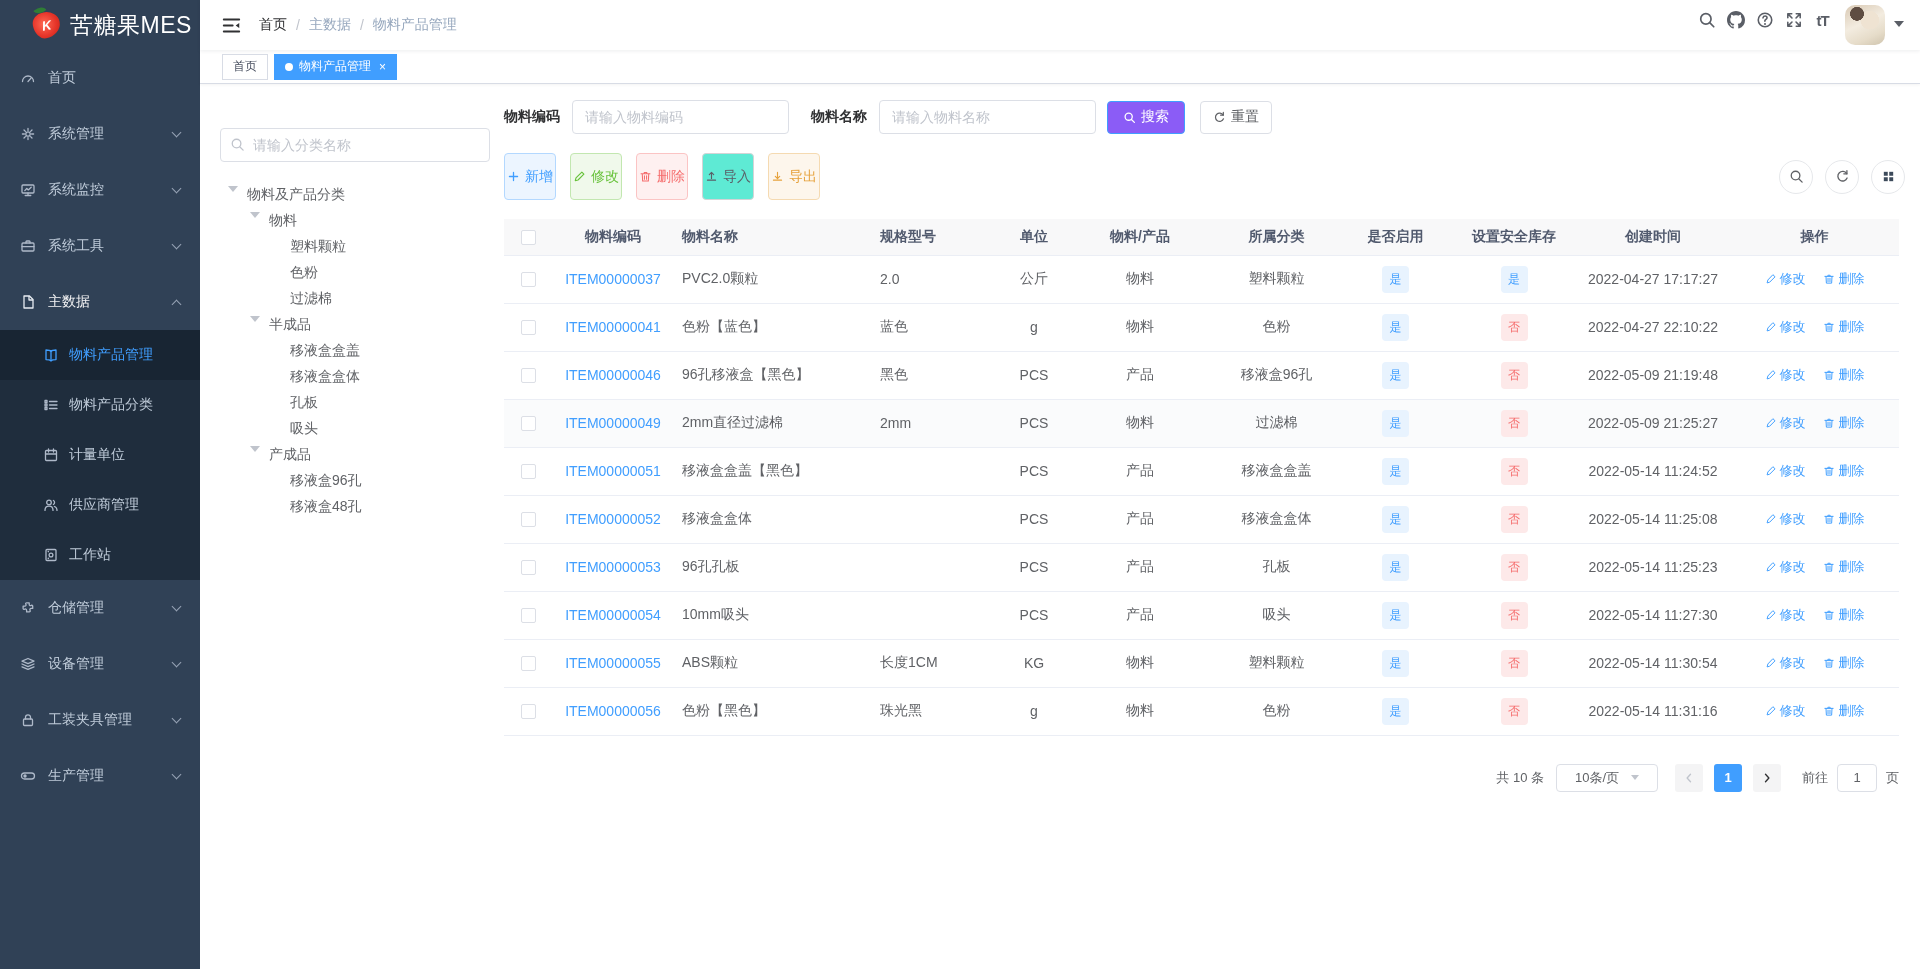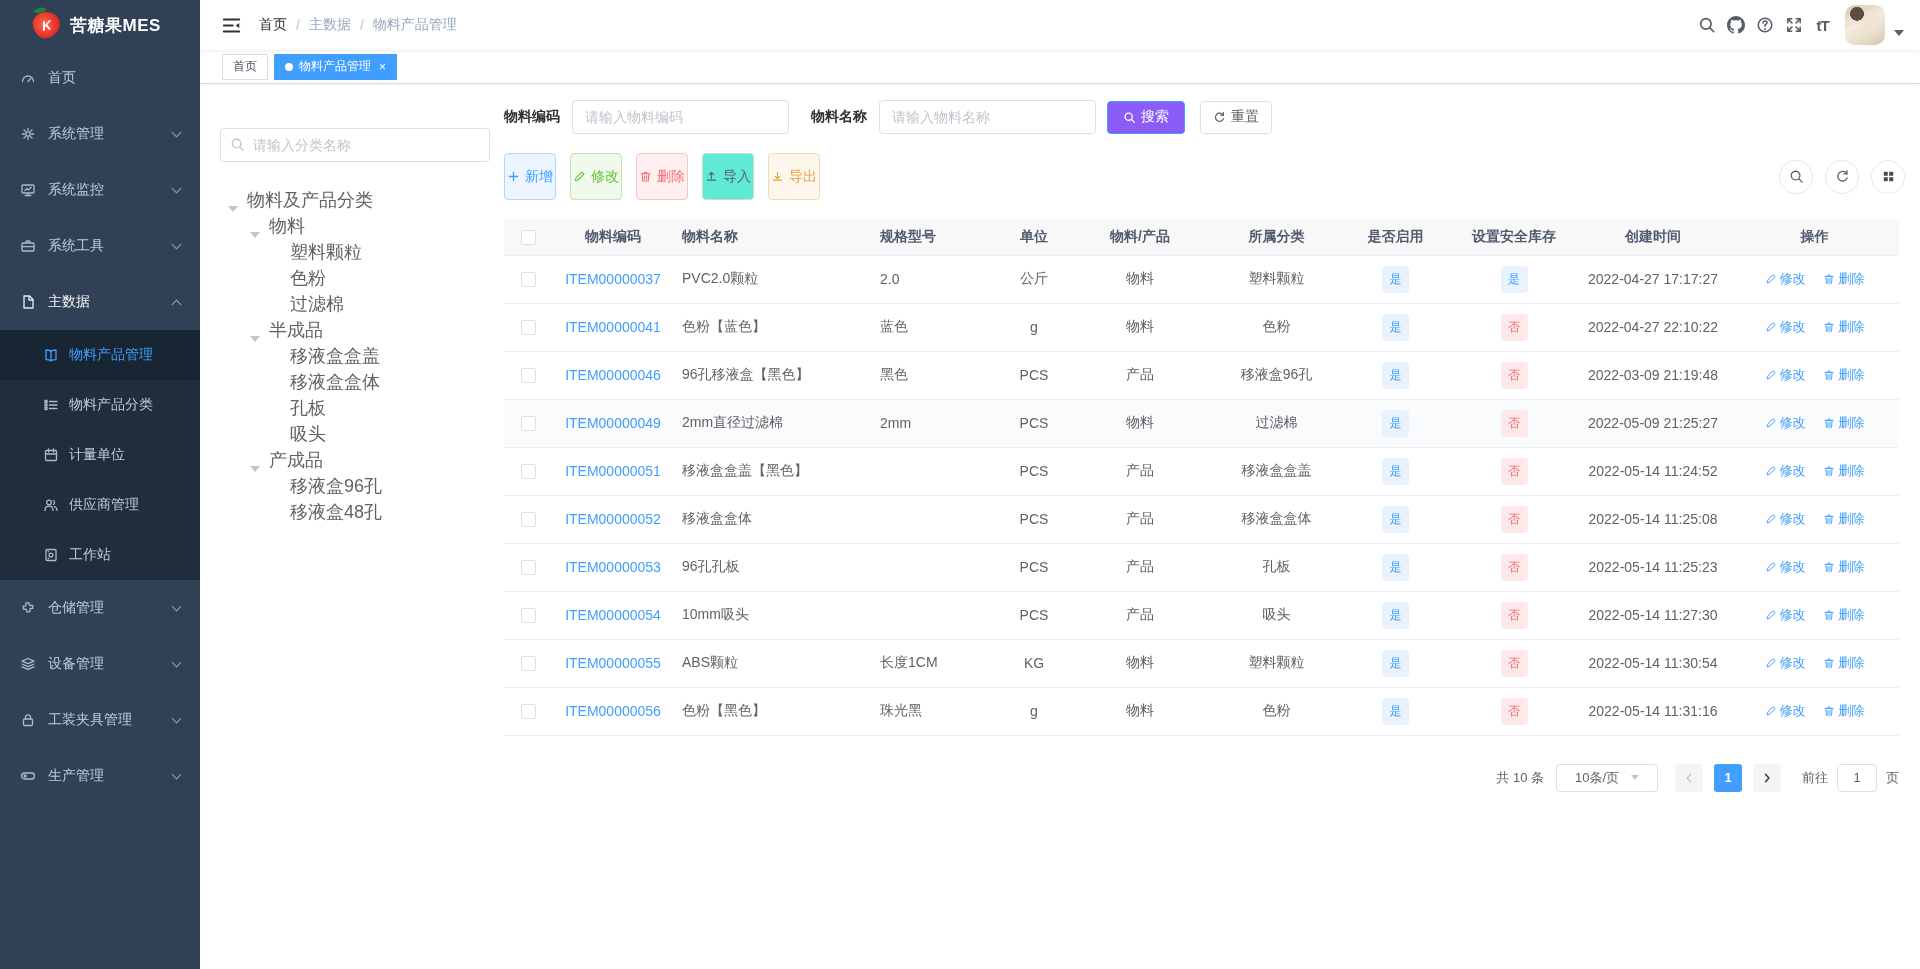--- a/index.html
+++ b/index.html
@@ -10,21 +10,21 @@
   
   .sidebar { width:200px; min-width:200px; height:100%; background:#304156; }
   .logo { height:50px; display:flex; align-items:center; padding-left:33px; gap:10px; }
   .logo-berry { position:relative; width:27px; height:26px; transform:rotate(-10deg);
     background:radial-gradient(circle at 42% 45%, #ff6a54 0%, #e6352a 55%, #c21d12 100%);
     border-radius:46% 54% 60% 40% / 42% 46% 54% 58%;
     display:flex; align-items:center; justify-content:center; }
   .logo-k { color:#fff; font-weight:bold; font-style:italic; font-size:13px; }
   .logo-leaf { position:absolute; top:-6px; left:4px; width:11px; height:7px; background:#2f7d36;
     border-radius:0 100% 10% 100%; transform:rotate(-28deg); }
-  .logo-title { color:#fff; font-size:17px; font-weight:bold; letter-spacing:.5px; }
+  .logo-title { color:#fff; font-size:23px; font-weight:normal; letter-spacing:.5px; }
 
   .menu { width:100%; }
   .menu-item { height:56px; display:flex; align-items:center; padding:0 20px; color:#bfcbd9;
     font-size:14px; cursor:pointer; }
   .mi-icon { width:16px; height:16px; margin-right:12px; color:#aeb9c9; display:inline-flex; flex:none; }
   .mi-icon svg { width:16px; height:16px; }
   .mi-label { flex:1; white-space:nowrap; }
   .chev { width:7px; height:7px; border-right:1.4px solid #96a3b5; border-bottom:1.4px solid #96a3b5;
     transform:rotate(45deg); margin-top:-3px; flex:none; }
   .chev.up { transform:rotate(-135deg); margin-top:4px; }
@@ -39,21 +39,21 @@
   
   .main { flex:1; display:flex; flex-direction:column; height:100%; min-width:0; }
   .topbar { height:50px; background:#fff; display:flex; align-items:center;
     padding:0 16px 0 22px; box-shadow:0 1px 4px rgba(0,21,41,.08); position:relative; z-index:3; }
   .hamburger { width:19px; height:19px; color:#303133; margin-right:18px; cursor:pointer; }
   .hamburger svg { width:19px; height:19px; }
   .breadcrumb { display:flex; align-items:center; font-size:14px; }
   .crumb-home { color:#303133; }
   .crumb-sep { color:#c0c4cc; margin:0 9px; }
   .crumb { color:#97a8be; }
-  .topbar-right { margin-left:auto; display:flex; align-items:center; }
+  .topbar-right { margin-left:auto; display:flex; align-items:flex-start; }
   .top-icon { width:29px; height:30px; display:flex; align-items:center; justify-content:center;
     color:#5a5e66; cursor:pointer; }
   .top-icon svg { width:18px; height:18px; }
   .font-ic { font-size:15px; font-weight:bold; color:#5a5e66; letter-spacing:-1px; }
   .avatar { width:40px; height:40px; border-radius:10px; margin-left:8px; cursor:pointer;
     background:
       radial-gradient(circle at 30% 22%, #5f4d42 0 16%, rgba(95,77,66,0) 17%),
       radial-gradient(circle at 62% 38%, #efe3d2 0 26%, rgba(239,227,210,0) 27%),
       linear-gradient(155deg, #d9c9b4 0%, #f3ece0 45%, #e6dcc9 75%, #cfc4ae 100%); }
   .avatar-caret { width:0; height:0; border-left:5px solid transparent; border-right:5px solid transparent;
@@ -71,21 +71,21 @@
   
   .content { flex:1; display:flex; padding:16px 15px 0 20px; background:#fff; min-height:0; }
   .left-panel { width:270px; min-width:270px; margin-right:14px; }
   .search-wrap { position:relative;margin-top:28px; }
   .search-wrap input { width:100%; height:34px; border:1px solid #dcdfe6; border-radius:4px;
     padding:0 10px 0 32px; font-size:14px; color:#606266; outline:none; }
   input::placeholder { color:#c0c4cc; }
   .search-ic { position:absolute; left:10px; top:9px; width:15px; height:15px; color:#c0c4cc; }
   .search-ic svg { width:15px; height:15px; }
   .tree { margin-top:24px; }
-  .tree-row { height:26px; display:flex; align-items:flex-end; font-size:18px; color:#606266; cursor:pointer; }
+  .tree-row { height:26px; display:flex; align-items:flex-start; font-size:14px; color:#606266; cursor:pointer; }
   .tree-row.lv0 { padding-left:8px; }
   .tree-row.lv1 { padding-left:30px; }
   .tree-row.lv2 { padding-left:70px; }
   .tree-caret { width:0; height:0; border-left:5px solid transparent; border-right:5px solid transparent;
     border-top:6px solid #c0c4cc; margin-right:9px; }
 
   .right-panel { flex:1; min-width:0; }
   .filter-row { display:flex; align-items:center; }
   .f-label { font-size:14px; font-weight:bold; color:#303133; margin-right:12px; white-space:nowrap; }
   .f-input { width:217px; height:33px; border:1px solid #dcdfe6; border-radius:4px; padding:16px 12px;
@@ -580,21 +580,21 @@
   <tr class="">
     <td class="c-check"><span class="checkbox"></span></td>
     <td class="c-code"><a class="code-link">ITEM00000046</a></td>
     <td class="c-name">96孔移液盒【黑色】</td>
     <td class="c-spec">黑色</td>
     <td class="c-unit">PCS</td>
     <td class="c-type">产品</td>
     <td class="c-cat">移液盒96孔</td>
     <td class="c-en"><span class="badge yes">是</span></td>
     <td class="c-safe"><span class="badge no">否</span></td>
-    <td class="c-time">2022-03-09 21:19:48</td>
+    <td class="c-time">2022-05-09 21:19:48</td>
     <td class="c-ops">
       <a class="op-link"><span class="op-ic">
                       <svg viewBox="0 0 16 16" fill="none" stroke="currentColor" stroke-width="1.3" stroke-linecap="round" stroke-linejoin="round">
                         <path d="M10.9 2.6l2.5 2.5L6.2 12.3l-3.4.9.9-3.4z"></path>
                       </svg>
                     </span>修改</a>
       <a class="op-link"><span class="op-ic">
                       <svg viewBox="0 0 16 16" fill="none" stroke="currentColor" stroke-width="1.3" stroke-linecap="round" stroke-linejoin="round">
                         <path d="M2.5 4.5h11M6.5 4.5V3h3v1.5M4 4.5l.5 9h7l.5-9M6.7 7v4.5M9.3 7v4.5"></path>
                       </svg>

